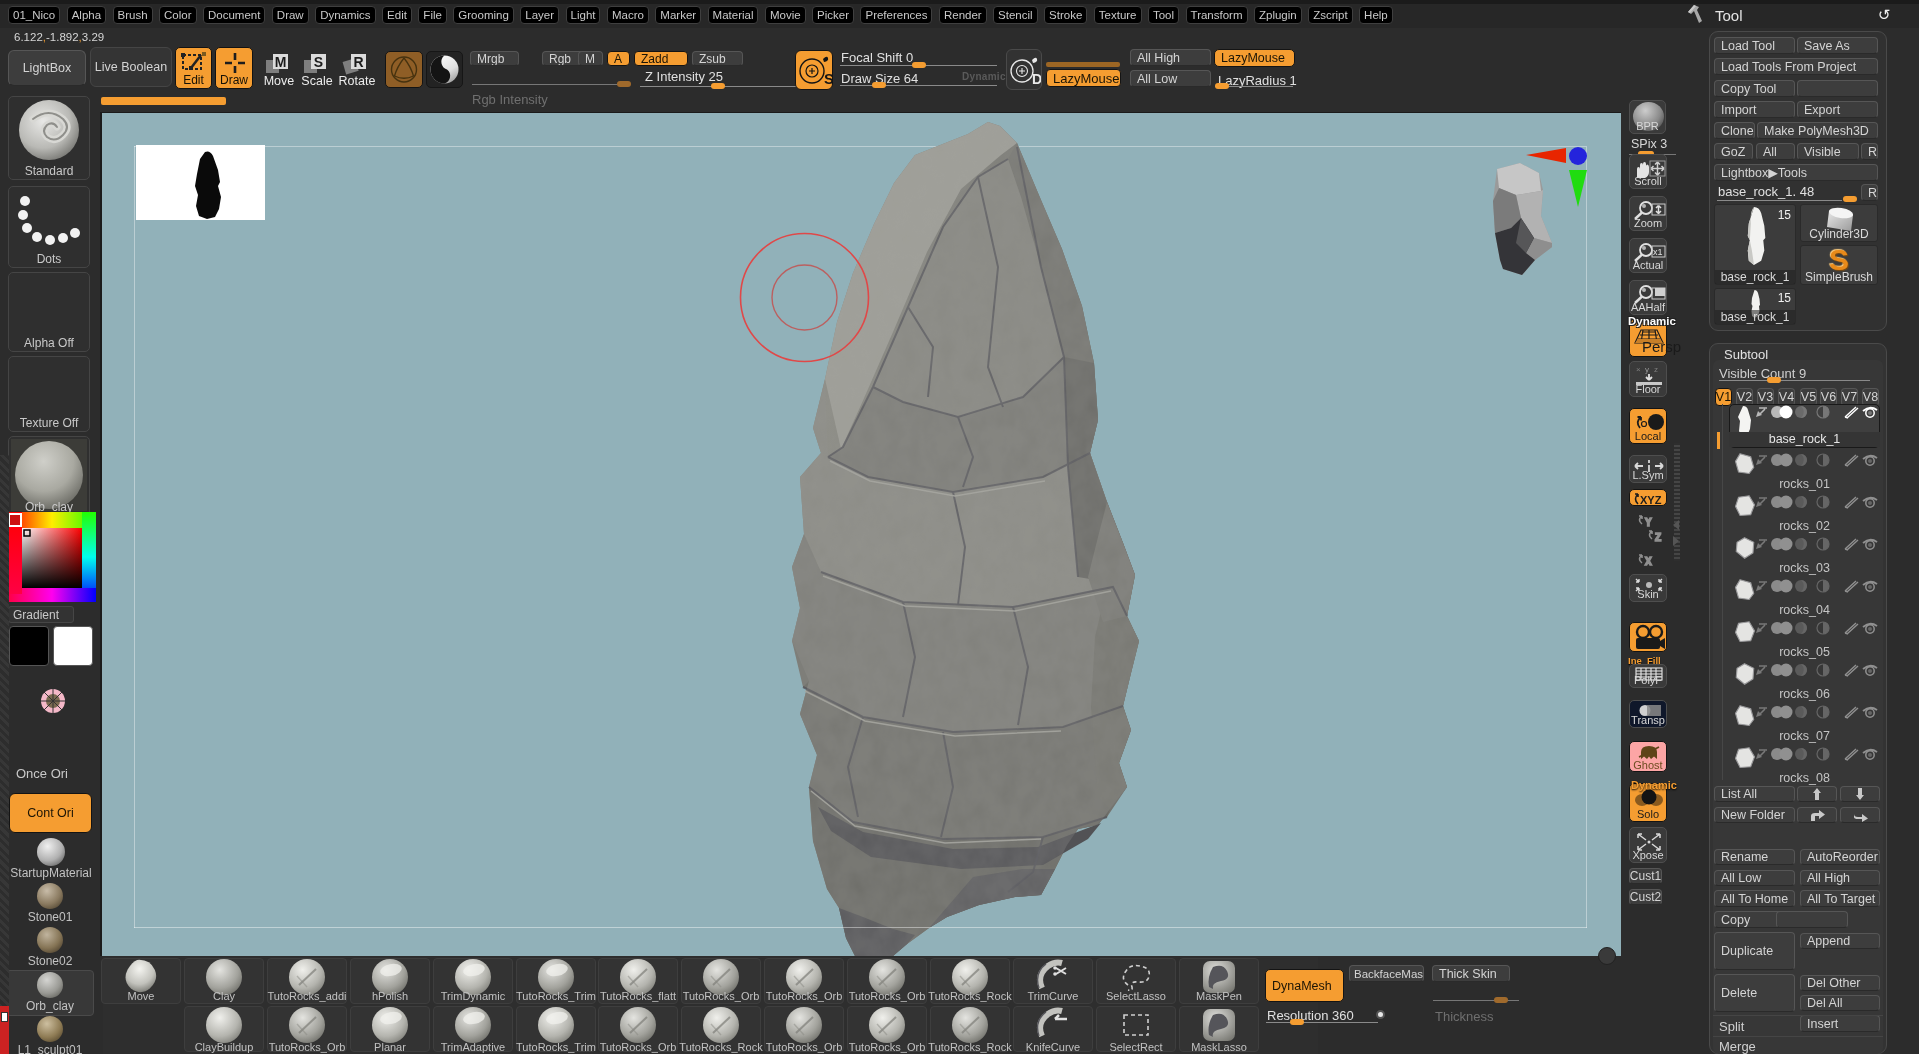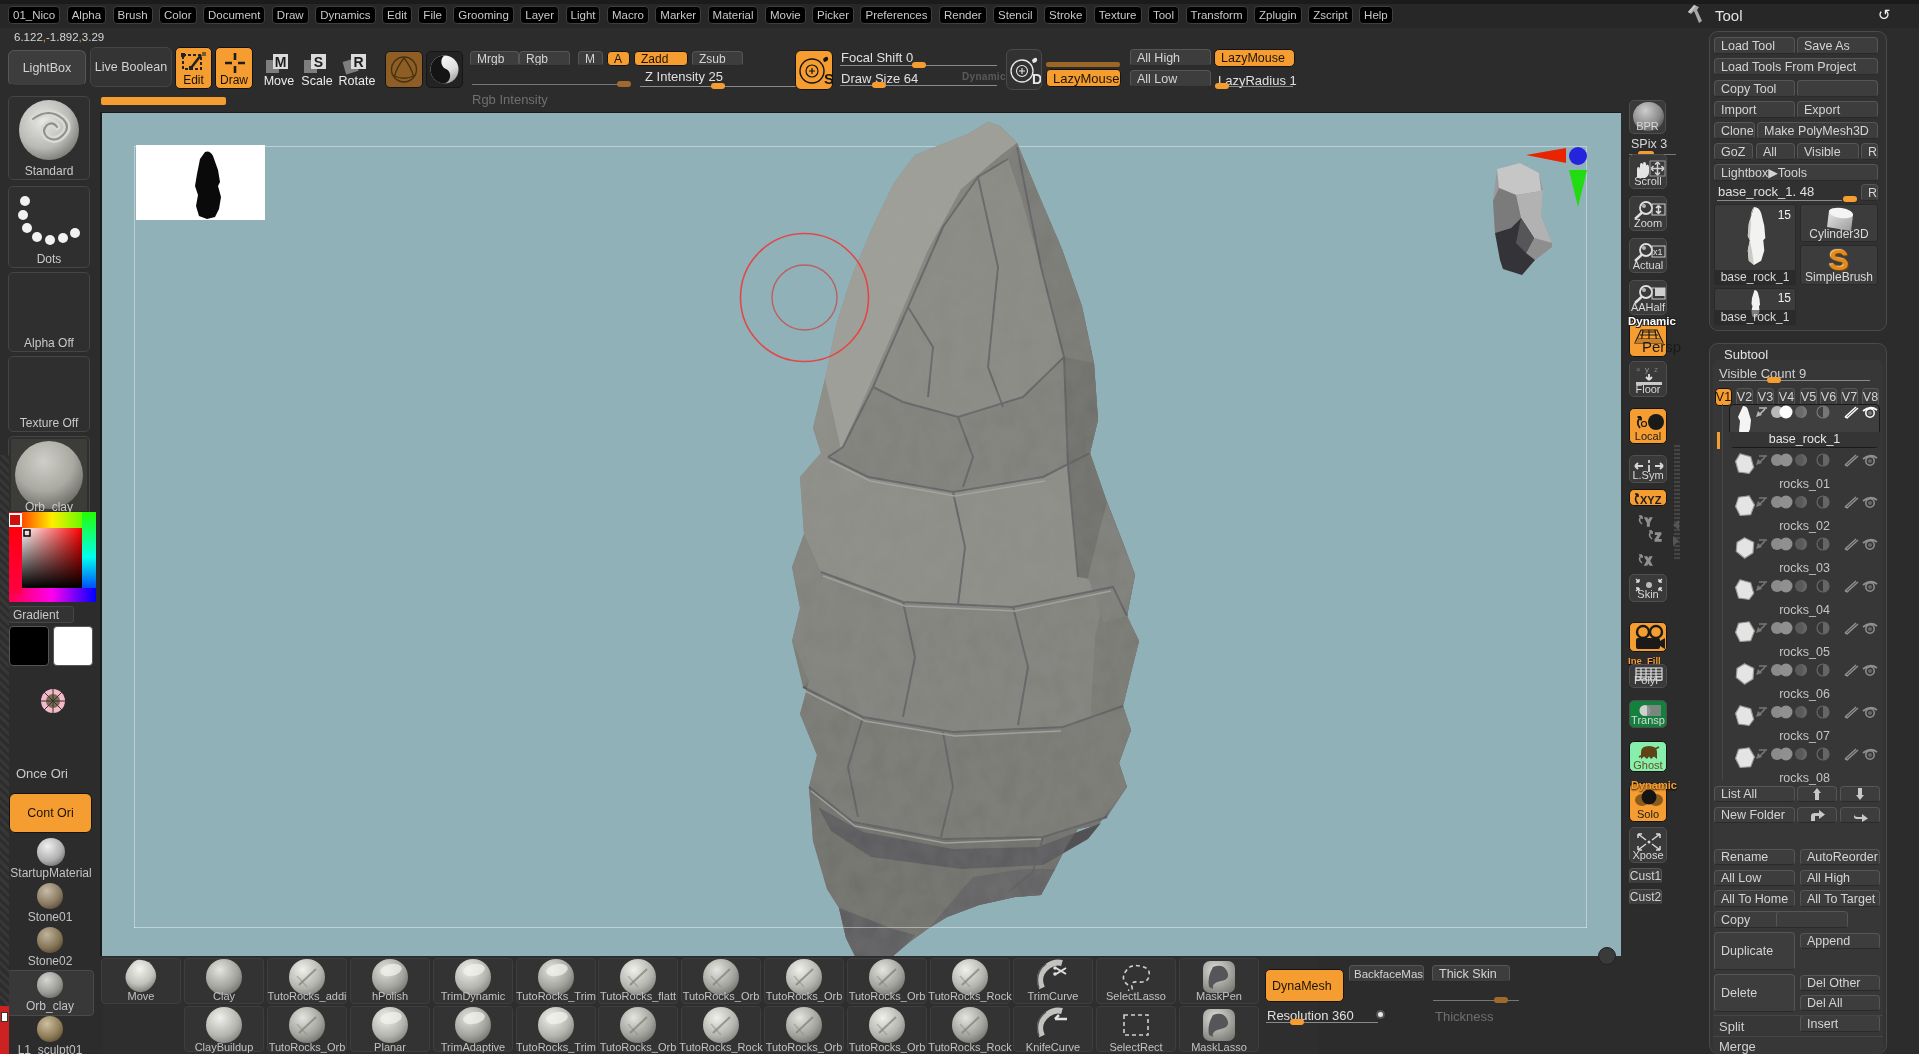--- a/index.html
+++ b/index.html
@@ -104,21 +104,21 @@
 <linearGradient id="yy" x1="0.2" y1="0" x2="0.8" y2="1">
           <stop offset="0" stop-color="#ffffff"></stop>
           <stop offset="0.6" stop-color="#e0e0e0"></stop>
           <stop offset="1" stop-color="#9a9a9a"></stop>
         </linearGradient>
       </defs>
 <circle cx="17.5" cy="17.5" r="14" fill="url(#yy)"></circle>
 <path d="M17.5 3.5 A14 14 0 0 0 17.5 31.5 A8 8 0 0 0 20 17.5 A8 8 0 0 1 17.5 3.5" fill="#141414"></path>
     </svg></div>
 <div class="btn" style="left:470px;top:51px;width:49px;height:15px;font-size:12px;">Mrgb</div>
-<div class="btn" style="left:519px;top:51px;width:51px;height:15px;font-size:12px;">Rgb</div>
+<div class="btn" style="left:542px;top:51px;width:51px;height:15px;font-size:12px;">Rgb</div>
 <div class="btn" style="left:578px;top:51px;width:25px;height:15px;font-size:12px;">M</div>
 <div class="btn obtn" style="left:607px;top:51px;width:23px;height:15px;font-size:12px;">A</div>
 <div class="btn obtn" style="left:634px;top:51px;width:54px;height:15px;font-size:12px;">Zadd</div>
 <div class="btn" style="left:692px;top:51px;width:51px;height:15px;font-size:12px;">Zsub</div>
 <div class="abs dis" style="left:472px;top:68px;font-size:13px;">Rgb Intensity</div>
 <div class="sldline" style="left:472px;top:84px;width:158px;background:#777;"></div>
 <div class="sldh" style="left:617px;top:81px;background:#a06a2c;"></div>
 <div class="lbl" style="left:645px;top:69px;color:#e0e0e0;">Z Intensity 25</div>
 <div class="sldline" style="left:640px;top:86px;width:157px;"></div>
 <div class="sldh" style="left:711px;top:83px;"></div>
@@ -473,28 +473,28 @@
 <div class="abs" style="left:1628px;top:655px;font-size:9.5px;font-weight:bold;color:#f59d31;text-shadow:0 1px 1px #000;white-space:nowrap;">Ine_Fill</div>
 <div class="abs" style="left:1629px;top:664px;width:38px;height:24px;background:#3a3a3a;border:1px solid #4e4e4e;border-radius:5px;">
     <svg class="abs" style="left:5px;top:2px;" width="28" height="14" viewBox="0 0 28 14">
 <g stroke="#e8e8e8" stroke-width="1.1" fill="none">
         <rect x="1" y="1" width="26" height="12"></rect>
         <path d="M1 4 H27 M1 7 H27 M1 10 H27 M6 1 V13 M11 1 V13 M16 1 V13 M21 1 V13"></path>
       </g>
     </svg>
 <div class="abs" style="left:0;right:0;bottom:1px;text-align:center;font-size:11px;color:#d8d8d8;">PolyF</div>
   </div>
-<div class="abs" style="left:1629px;top:700px;width:38px;height:28px;background:#15803d;border:1px solid #4e4e4e;border-radius:5px;">
+<div class="abs" style="left:1629px;top:700px;width:38px;height:28px;background:#0f172a;border:1px solid #4e4e4e;border-radius:5px;">
     <svg class="abs" style="left:5px;top:3px;" width="28" height="13" viewBox="0 0 28 13">
 <circle cx="10" cy="6.5" r="5.5" fill="#d0d0d0"></circle>
       <rect x="12" y="1" width="14" height="11" fill="#8a8a8a" opacity="0.85"></rect>
     </svg>
 <div class="abs" style="left:0;right:0;bottom:1px;text-align:center;font-size:11px;color:#d8d8d8;">Transp</div>
   </div>
-<div class="abs" style="left:1629px;top:741px;width:38px;height:31px;background:#86efac;border:1px solid #141414;border-radius:5px;">
+<div class="abs" style="left:1629px;top:741px;width:38px;height:31px;background:#fca5a5;border:1px solid #141414;border-radius:5px;">
     <svg class="abs" style="left:7px;top:2px;" width="24" height="16" viewBox="0 0 24 16">
 <path d="M4 15 V8 Q4 2 12 2 Q20 2 20 8 V15 L17 12.5 L14 15 L12 12.5 L10 15 L7 12.5 Z" fill="#5f4418"></path>
 <path d="M2 13 L22 3" stroke="#5f4418" stroke-width="1.6"></path>
     </svg>
 <div class="abs" style="left:0;right:0;bottom:0px;text-align:center;font-size:11px;color:#6d4d20;">Ghost</div>
   </div>
 <div class="abs" style="left:1629px;top:783px;width:38px;height:39px;background:#f59d31;border:1px solid #141414;border-radius:5px;">
     <svg class="abs" style="left:3px;top:4px;" width="32" height="20" viewBox="0 0 32 20">
 <ellipse cx="9" cy="12" rx="7" ry="6" fill="#8a5a1e"></ellipse>
       <ellipse cx="23" cy="12" rx="7" ry="6" fill="#8a5a1e"></ellipse>

